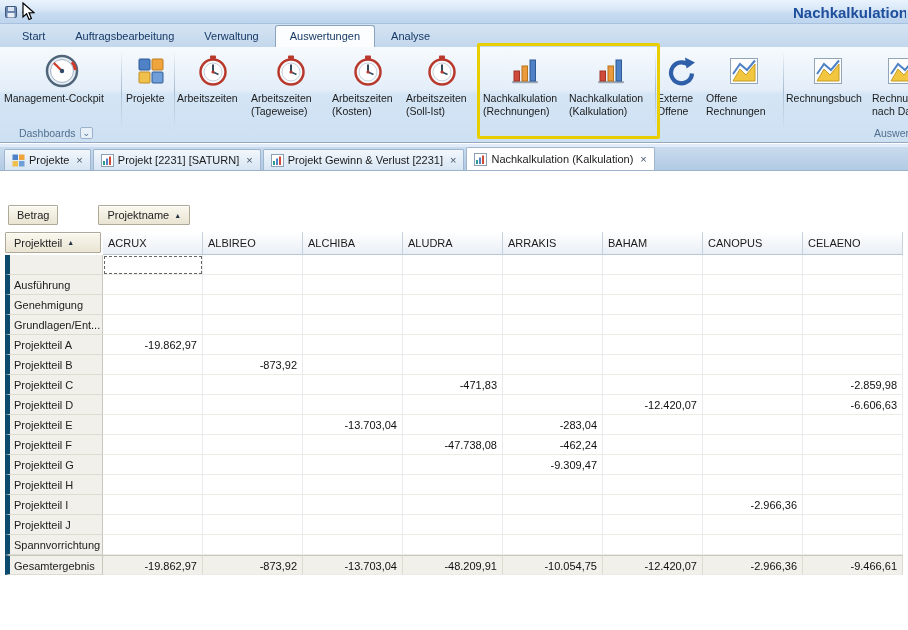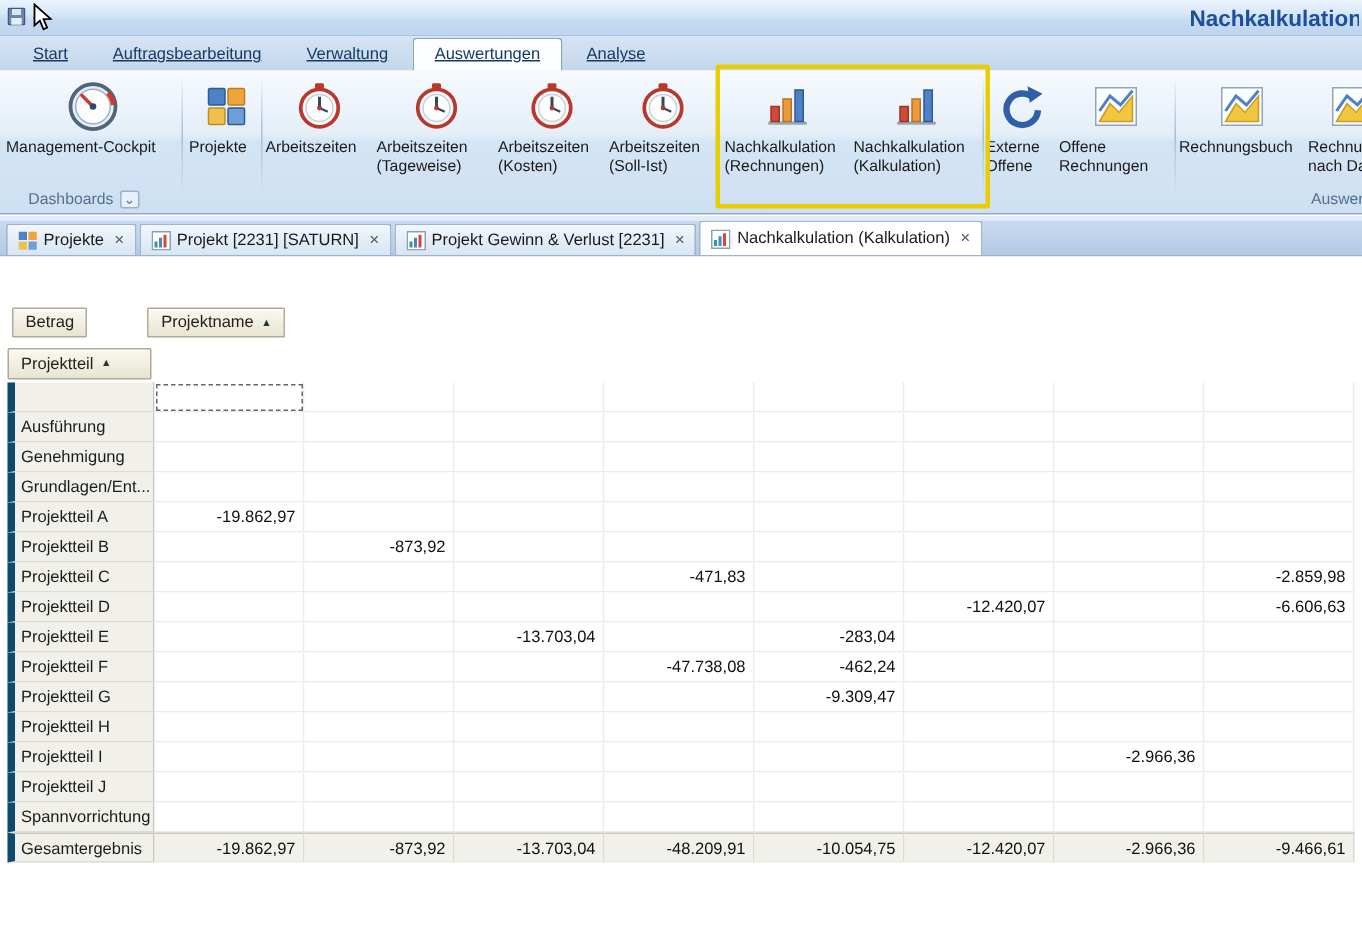--- a/index.html
+++ b/index.html
@@ -12,21 +12,21 @@
     border-bottom:1px solid #a9c1dd; }
   .qat { position:absolute; left:5px; top:4px; display:flex; gap:5px; align-items:center; }
   .qat .glyph { font-size:9px; color:#3a4a5a; }
   .title { position:absolute; left:793px; top:4px; width:113px; overflow:hidden; white-space:nowrap;
     font-weight:bold; font-size:15px; color:#1e4e9c; }
   .cursor { position:absolute; left:22px; top:2px; z-index:20; }
 
   
   .tabrow { position:absolute; top:24px; left:0; width:908px; height:23px;
     background:linear-gradient(#d5e4f4,#c3d7ec); display:flex; align-items:flex-end; padding-left:8px; }
-  .rtab { font-size:11px; color:#173a66; padding:4px 14px 5px; margin-right:2px; border-radius:3px 3px 0 0; white-space:nowrap;text-decoration:underline; }
+  .rtab { font-size:11px; color:#173a66; padding:4px 14px 5px; margin-right:2px; border-radius:3px 3px 0 0; white-space:nowrap; }
   .rtab.active { background:#fbfdfe; border:1px solid #8da4c1; border-bottom:none; }
 
   
   .ribbon { position:absolute; top:47px; left:0; width:908px; height:96px;
     background:linear-gradient(#f6fafd,#e4eef9 45%,#d4e5f5 50%,#cde0f2);
     border-bottom:1px solid #93a8c3; }
   .rbtn { position:absolute; top:3px; height:76px; display:flex; flex-direction:column; align-items:center;
     text-align:left; font-size:10.5px; line-height:1.2; color:#1b1b1b; }
   .ricon { height:38px; display:flex; align-items:center; justify-content:center; margin:2px 0 2px; }
   .rlabel { width:100%; }
@@ -321,20 +321,30 @@
       </div>
     </div>
     <div class="grid">
       <div class="ghead">
         <div class="corner">
           <div class="fieldbtn">
             <span>Projektteil</span>
             <span class="sortglyph">▲</span>
           </div>
         </div>
+        <div style="display:flex">
+            <div class="colhdr">ACRUX</div>
+            <div class="colhdr">ALBIREO</div>
+            <div class="colhdr">ALCHIBA</div>
+            <div class="colhdr">ALUDRA</div>
+            <div class="colhdr">ARRAKIS</div>
+            <div class="colhdr">BAHAM</div>
+            <div class="colhdr">CANOPUS</div>
+            <div class="colhdr">CELAENO</div>
+          </div>
       </div>
       <div>
           <div class="prow">
             <div class="rowhdr"></div>
             <div class="pcell focus"></div>
             <div class="pcell"></div>
             <div class="pcell"></div>
             <div class="pcell"></div>
             <div class="pcell"></div>
             <div class="pcell"></div>

